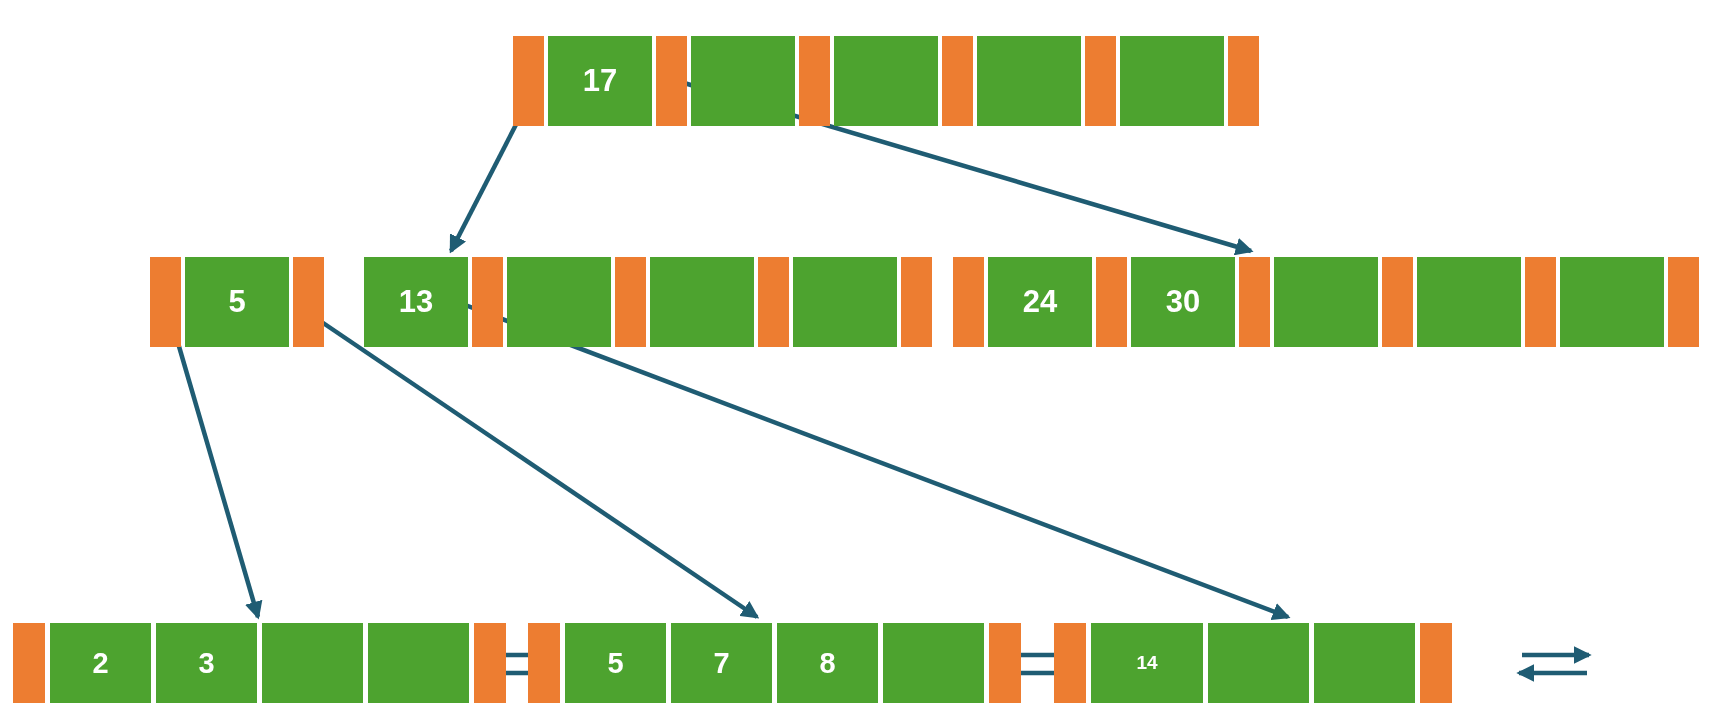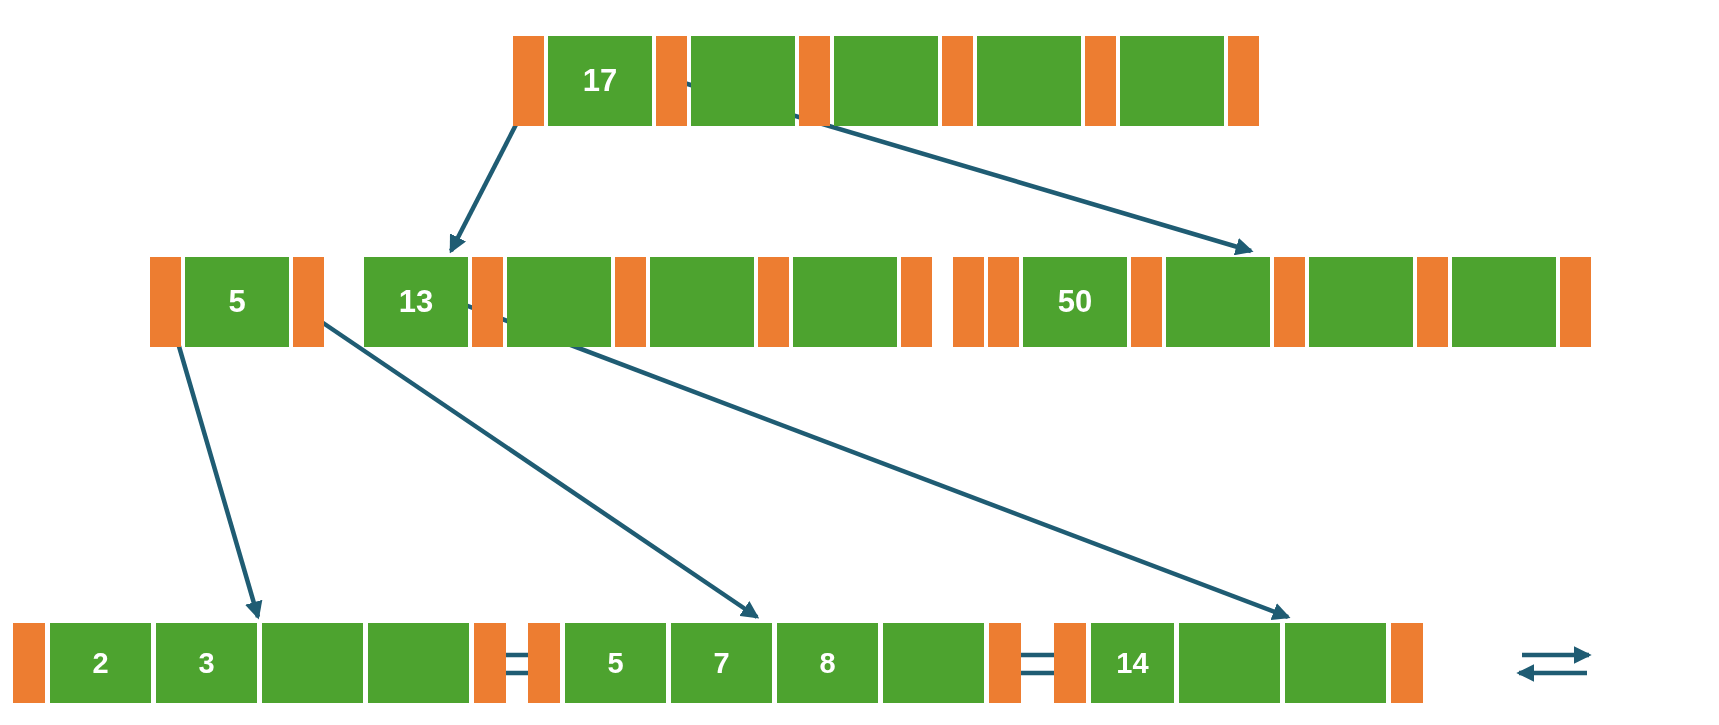--- a/index.html
+++ b/index.html
@@ -74,22 +74,23 @@
         <div class="cell ptr" style="width: 31px;"></div>
         <div class="cell key" style="width: 104px; font-size: 31px;"></div>
         <div class="cell ptr" style="width: 31px;"></div>
         <div class="cell key" style="width: 104px; font-size: 31px;"></div>
         <div class="cell ptr" style="width: 31px;"></div>
         <div class="cell key" style="width: 104px; font-size: 31px;"></div>
         <div class="cell ptr" style="width: 31px;"></div>
       </div>
       <div class="node" style="left: 953px; top: 257px; height: 90px; gap: 4px;">
         <div class="cell ptr" style="width: 31px;"></div>
+        <div class="cell key" style="width: 104px; font-size: 31px;">24</div>
         <div class="cell ptr" style="width: 31px;"></div>
-        <div class="cell key" style="width: 104px; font-size: 31px;">50</div>
+        <div class="cell key" style="width: 104px; font-size: 31px;">30</div>
         <div class="cell ptr" style="width: 31px;"></div>
         <div class="cell key" style="width: 104px; font-size: 31px;"></div>
         <div class="cell ptr" style="width: 31px;"></div>
         <div class="cell key" style="width: 104px; font-size: 31px;"></div>
         <div class="cell ptr" style="width: 31px;"></div>
         <div class="cell key" style="width: 104px; font-size: 31px;"></div>
         <div class="cell ptr" style="width: 31px;"></div>
       </div>
       <div class="node" style="left: 13px; top: 623px; height: 80px; gap: 5px;">
         <div class="cell ptr" style="width: 32px;"></div>
@@ -102,19 +103,19 @@
       <div class="node" style="left: 528px; top: 623px; height: 80px; gap: 5px;">
         <div class="cell ptr" style="width: 32px;"></div>
         <div class="cell key" style="width: 101px; font-size: 29px;">5</div>
         <div class="cell key" style="width: 101px; font-size: 29px;">7</div>
         <div class="cell key" style="width: 101px; font-size: 29px;">8</div>
         <div class="cell key" style="width: 101px; font-size: 29px;"></div>
         <div class="cell ptr" style="width: 32px;"></div>
       </div>
       <div class="node" style="left: 1054px; top: 623px; height: 80px; gap: 5px;">
         <div class="cell ptr" style="width: 32px;"></div>
-        <div class="cell key" style="width: 83px; font-size: 29px;">14</div>
+        <div class="cell key" style="width: 112px; font-size: 19px;">14</div>
         <div class="cell key" style="width: 101px; font-size: 29px;"></div>
         <div class="cell key" style="width: 101px; font-size: 29px;"></div>
         <div class="cell ptr" style="width: 32px;"></div>
       </div>
     </div>
 </div>
 
 </body></html>

